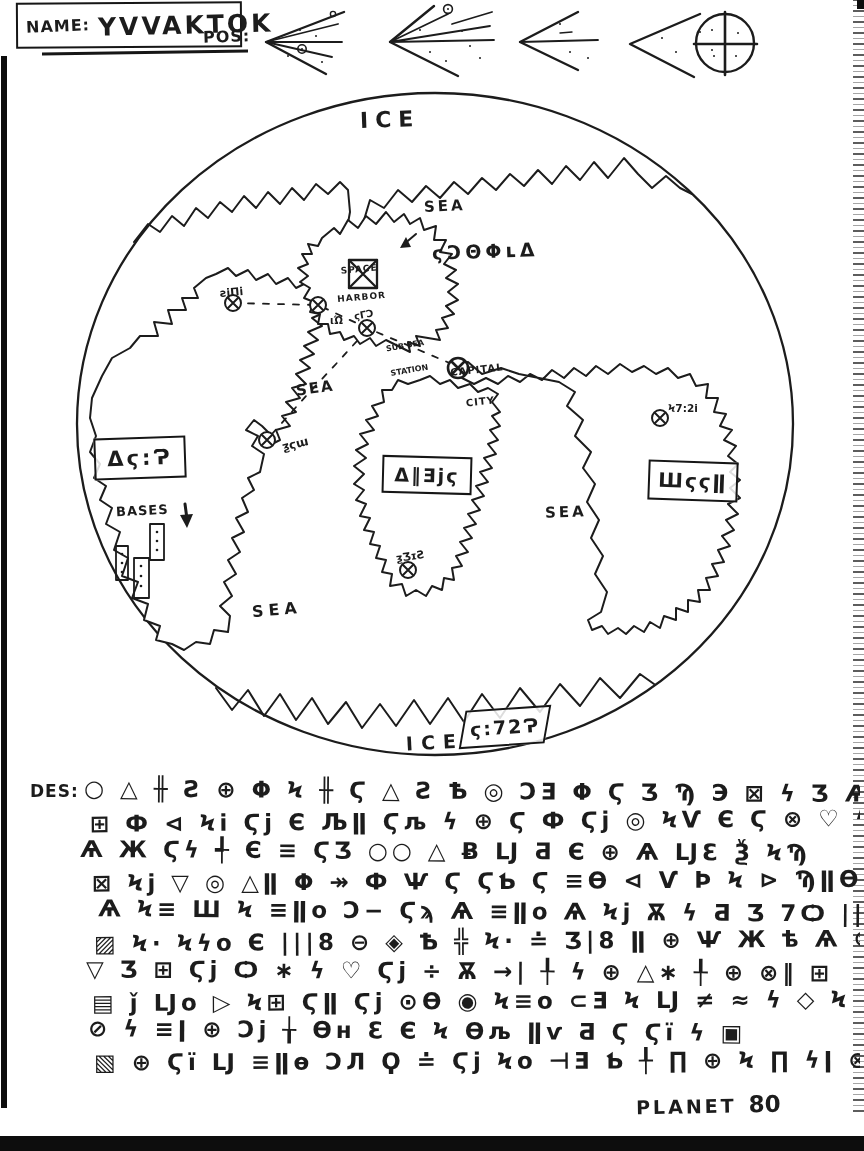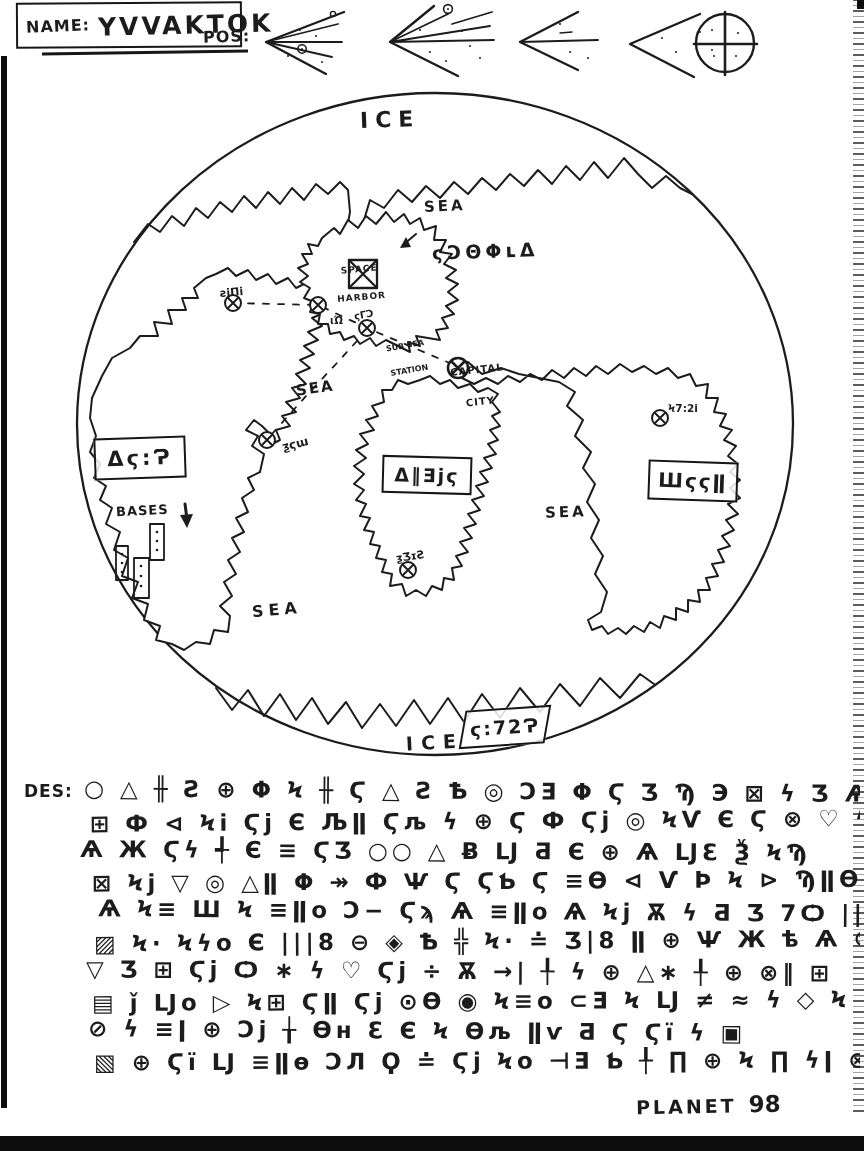--- a/index.html
+++ b/index.html
@@ -9,21 +9,21 @@
   .name-box{position:absolute;left:16px;top:2px;width:226px;height:46px;border:2.5px solid #161616;
             box-sizing:border-box;display:flex;align-items:center;gap:8px;padding-left:8px;transform:rotate(-0.4deg)}
   .name-label{font-size:16px;font-weight:700;letter-spacing:1px;transform:rotate(-2deg)}
   .name-value{font-size:25px;font-weight:700;letter-spacing:3px;transform:rotate(-1deg)}
   .underline-ext{position:absolute;left:42px;top:51px;width:206px;height:2.5px;background:#161616;transform:rotate(-0.8deg)}
   .pos-label{position:absolute;left:203px;top:27px;font-size:16px;font-weight:700;letter-spacing:1px;transform:rotate(-2deg)}
   .mlabel{position:absolute;font-weight:600;white-space:pre;line-height:1.05}
   .two-line{text-align:center}
   .mapbox{position:absolute;border:2.3px solid #161616;background:rgba(255,255,255,.85);
           display:flex;align-items:center;justify-content:center;font-weight:700;box-sizing:border-box}
-  .des-label{position:absolute;left:24px;top:781px;font-size:17px;font-weight:700;letter-spacing:1px}
+  .des-label{position:absolute;left:30px;top:781px;font-size:17px;font-weight:700;letter-spacing:1px}
   .des-rows{position:absolute;left:82px;top:776px;width:778px}
   .des-row{font-size:23px;letter-spacing:4px;line-height:30px;font-weight:600;white-space:nowrap;overflow:hidden}
   .footer{position:absolute;left:636px;top:1092px;display:flex;gap:12px;align-items:baseline;transform:rotate(-1deg)}
   .footer .pl{font-size:19px;font-weight:700;letter-spacing:3px}
   .footer .pn{font-size:23px;font-weight:800}
   .edge-left{position:absolute;left:1px;top:56px;width:6px;height:1052px;background:#0d0d0d}
   .edge-bottom{position:absolute;left:0;top:1136px;width:864px;height:15px;background:#0d0d0d}
   .edge-right{position:absolute;right:0;top:0;width:11px;height:1112px;opacity:.75;
       background:repeating-linear-gradient(0deg,rgba(15,15,15,.9) 0 2px,transparent 2px 6px,rgba(15,15,15,.5) 6px 7px,transparent 7px 11px)}
   .corner-tr{position:absolute;right:0;top:0;width:7px;height:9px;background:#0d0d0d}
@@ -244,16 +244,16 @@
     <div class="des-row" style="margin-left:16px;transform:rotate(0.4deg)">Ѧ Ϟ≡ Ш Ϟ ≡ǁо Ɔ− Ϛϡ Ѧ ≡ǁо Ѧ Ϟϳ Ѫ ϟ Ƌ Ʒ 7Ѻ |||8</div>
     <div class="des-row" style="margin-left:12px;transform:rotate(-0.4deg)">▨ Ϟ· Ϟϟо Є |||8 ⊖ ◈ Ѣ ╬ Ϟ· ≐ Ʒ|8 ǁ ⊕ Ѱ Ж ѣ Ѧ ⊗ǁ</div>
     <div class="des-row" style="margin-left:4px;transform:rotate(0.3deg)">▽ Ʒ ⊞ Ϛϳ Ѻ ∗ ϟ ♡ Ϛϳ ÷ Ѫ →| ╀ ϟ ⊕ △∗ ╀ ⊕ ⊗‖ ⊞</div>
     <div class="des-row" style="margin-left:10px;transform:rotate(-0.3deg)">▤ ǰ Ǉо ▷ Ϟ⊞ Ϛǁ Ϛϳ ⊙Ѳ ◉ Ϟ≡о ⊂Ǝ Ϟ Ǉ ≠ ≈ ϟ ◇ Ϟ ϡ</div>
     <div class="des-row" style="margin-left:6px;transform:rotate(0.4deg)">⊘ ϟ ≡ǀ ⊕ Ɔϳ ╁ Ѳн Ɛ Є Ϟ Ѳљ ǁѵ Ƌ Ϛ Ϛї ϟ ▣</div>
     <div class="des-row" style="margin-left:12px;transform:rotate(-0.2deg)">▧ ⊕ Ϛї Ǉ ≡ǁѳ ƆЛ Ϙ ≐ Ϛϳ Ϟо ⊣Ǝ Ƅ ╀ ∏ ⊕ Ϟ ∏ ϟǀ ⊗ Ɔ ○</div>
   </div>
 
   <div class="footer">
     <span class="pl">PLANET</span>
-    <span class="pn">98</span>
+    <span class="pn">80</span>
   </div>
 
 </div>
 
 </body></html>

